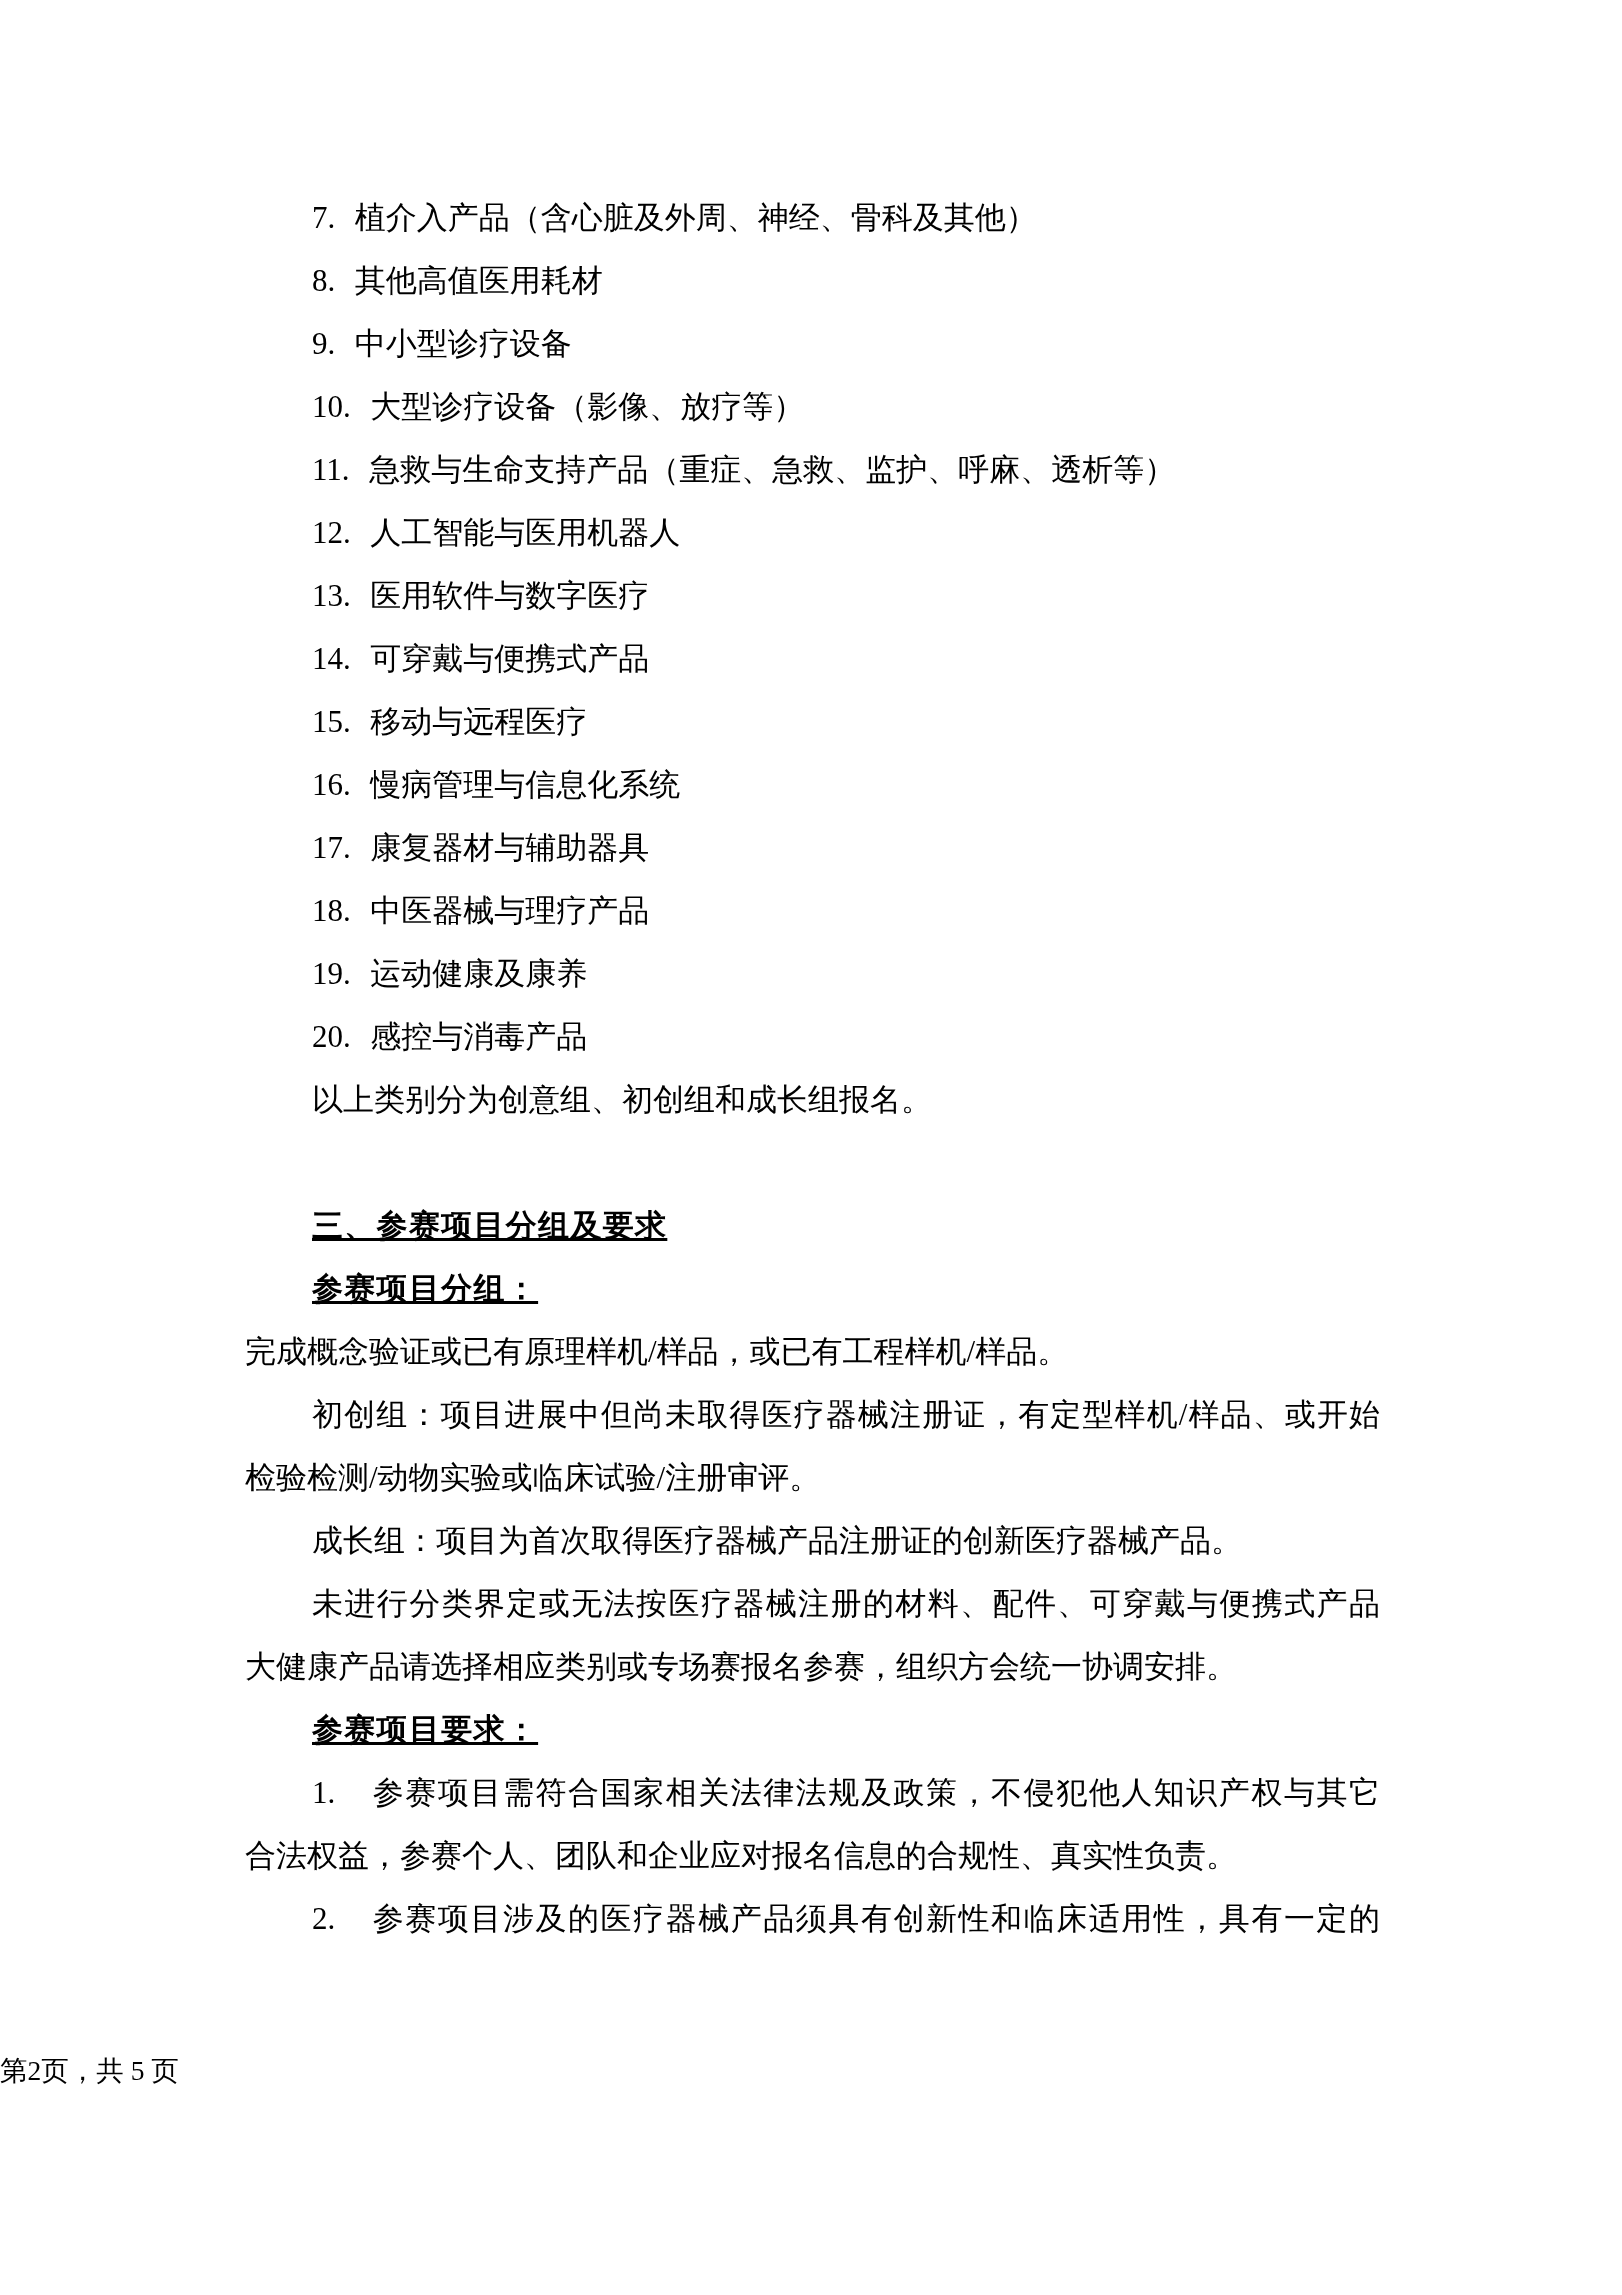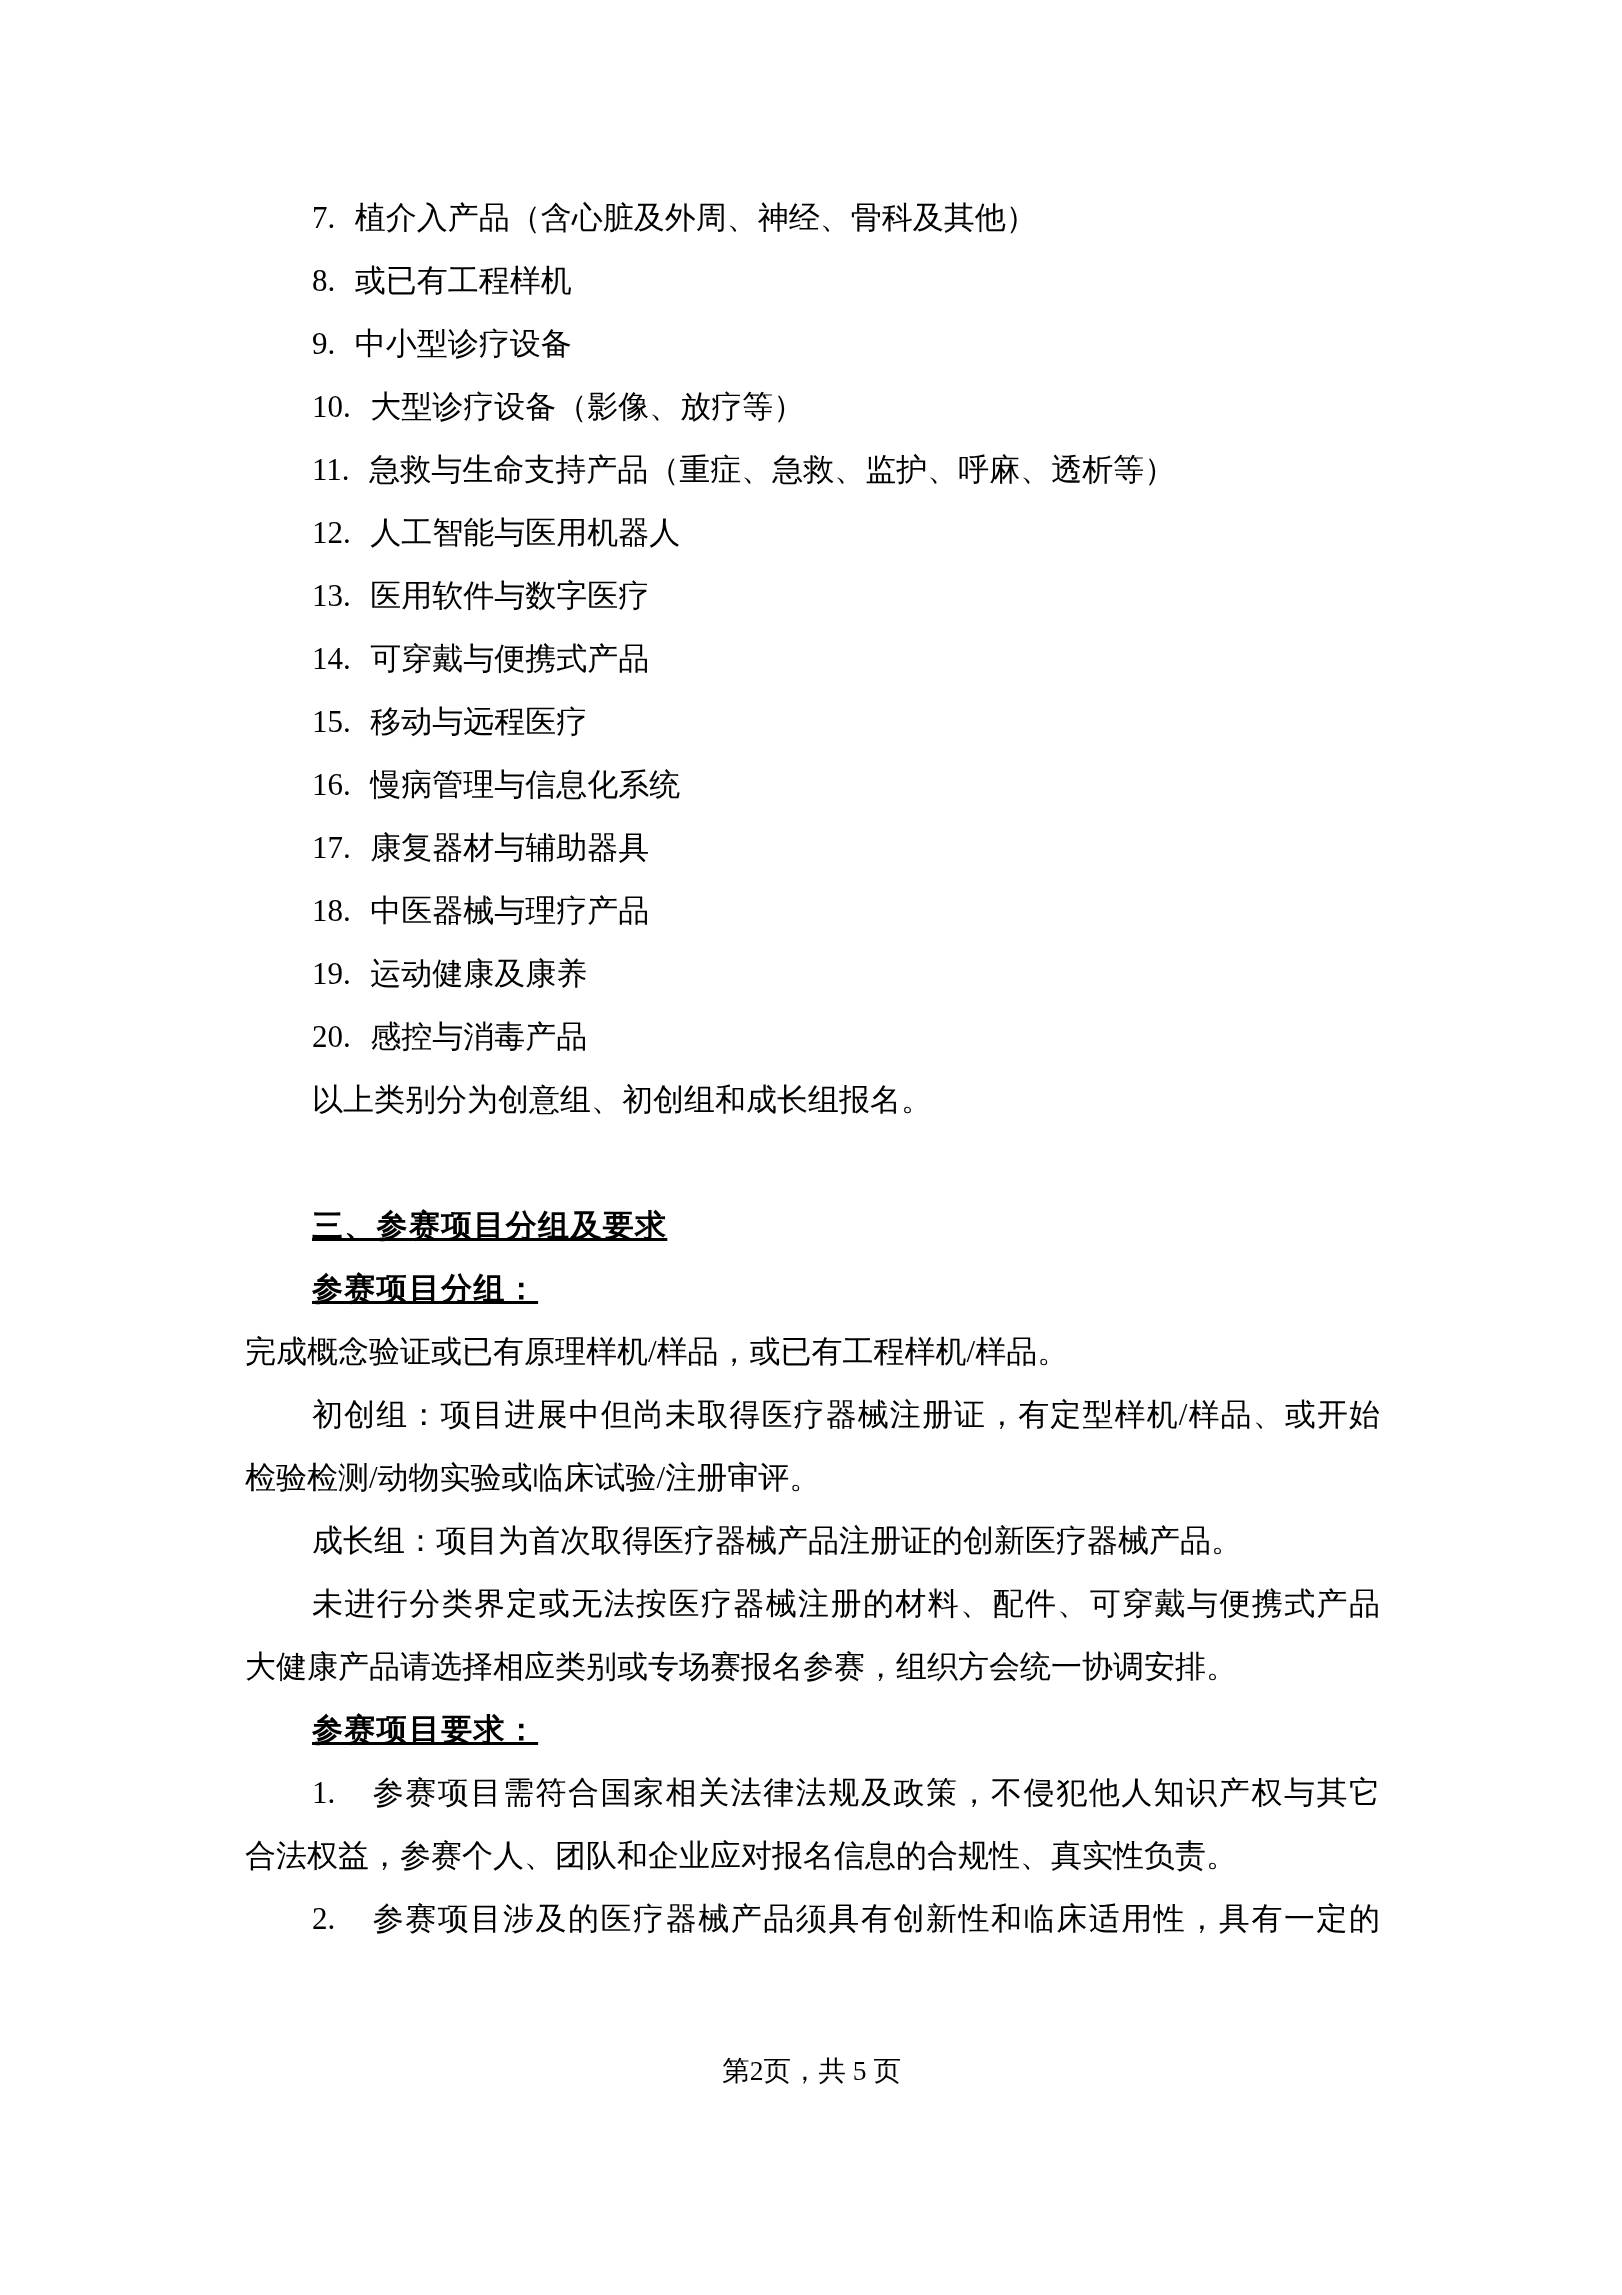--- a/index.html
+++ b/index.html
@@ -37,36 +37,36 @@
     font-family:"Liberation Sans",sans-serif;
     font-weight:700;
     letter-spacing:1.3px;
     text-decoration:underline;
   }
   .gap-before{margin-top:63px;}
   .footer{
     position:absolute;
     top:2051px;left:0;
     width:100%;
-    text-align:center;
+    text-align:left;
     font-size:27.5px;
     line-height:39px;
     font-family:"Liberation Serif",serif;
     color:#000000;
   }
 </style>
 </head>
 <body>
 
 <div class="page">
 
   <div class="content">
 
     <div class="line ind"><span class="num">7.</span><span>植介入产品（含心脏及外周、神经、骨科及其他）</span></div>
-    <div class="line ind"><span class="num">8.</span><span>或已有工程样机</span></div>
+    <div class="line ind"><span class="num">8.</span><span>其他高值医用耗材</span></div>
     <div class="line ind"><span class="num">9.</span><span>中小型诊疗设备</span></div>
     <div class="line ind"><span class="num">10.</span><span>大型诊疗设备（影像、放疗等）</span></div>
     <div class="line ind"><span class="num">11.</span><span>急救与生命支持产品（重症、急救、监护、呼麻、透析等）</span></div>
     <div class="line ind"><span class="num">12.</span><span>人工智能与医用机器人</span></div>
     <div class="line ind"><span class="num">13.</span><span>医用软件与数字医疗</span></div>
     <div class="line ind"><span class="num">14.</span><span>可穿戴与便携式产品</span></div>
     <div class="line ind"><span class="num">15.</span><span>移动与远程医疗</span></div>
     <div class="line ind"><span class="num">16.</span><span>慢病管理与信息化系统</span></div>
     <div class="line ind"><span class="num">17.</span><span>康复器材与辅助器具</span></div>
     <div class="line ind"><span class="num">18.</span><span>中医器械与理疗产品</span></div>

